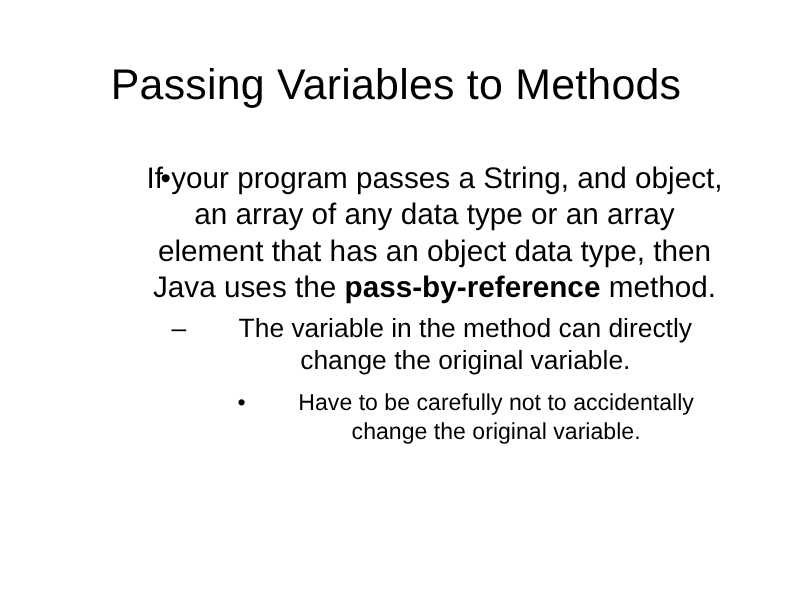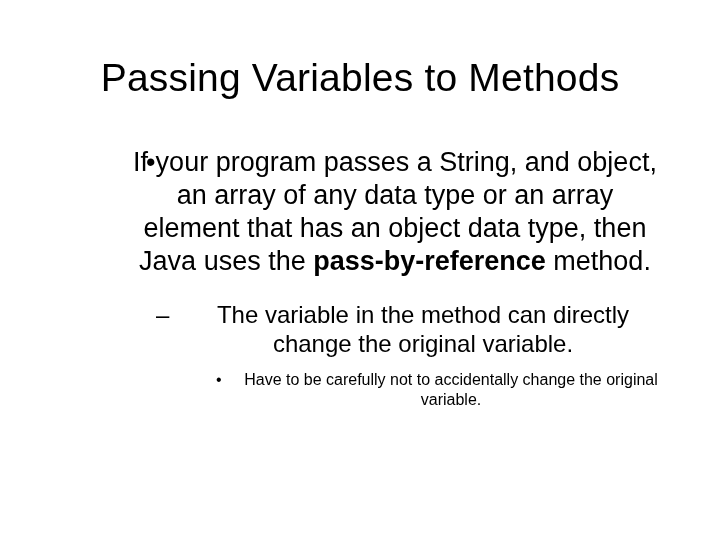--- a/index.html
+++ b/index.html
@@ -2,24 +2,24 @@
 <html><head>
 <meta charset="utf-8">
 <style>
   * { margin: 0; padding: 0; box-sizing: border-box; }
   html, body { width: 720px; height: 540px; background: #fff; font-family: Arial, Helvetica, sans-serif; color: #000; }
   .slide { width: 720px; height: 400px; padding: 36px 56px 36px 56px; position: relative; }
   .title { font-size: 39px; text-align: center; margin-top: 20px; margin-bottom: 46px; font-weight: 400; letter-spacing: 0.2px; }
   .lvl1 { list-style: none; padding-left: 42px; font-size: 27px; line-height: 1.22; text-align: center; }
   .lvl1 > li::before { content: "•"; position: absolute; left: 48px; }
   .lvl1 > li { position: relative; padding-left: 28px; }
-  .lvl2 { list-style: none; padding-left: 30px; font-size: 24px; line-height: 1.22; margin-top: 22px; }
+  .lvl2 { list-style: none; padding-left: 30px; font-size: 24px; line-height: 1.22; margin-top: 6px; }
   .lvl2 > li::before { content: "–"; position: absolute; left: 0; }
   .lvl2 > li { position: relative; padding-left: 26px; }
-  .lvl3 { list-style: none; padding-left: 34px; font-size: 16px; line-height: 1.24; margin-top: 12px; }
+  .lvl3 { list-style: none; padding-left: 34px; font-size: 21px; line-height: 1.24; margin-top: 12px; }
   .lvl3 > li::before { content: "•"; position: absolute; left: 0; }
   .lvl3 > li { position: relative; padding-left: 22px; }
   .bold { font-weight: 700; }
 </style>
 </head>
 <body>
 
 <div class="slide">
   <h1 class="title">Passing Variables to Methods</h1>
   <ul class="lvl1">

